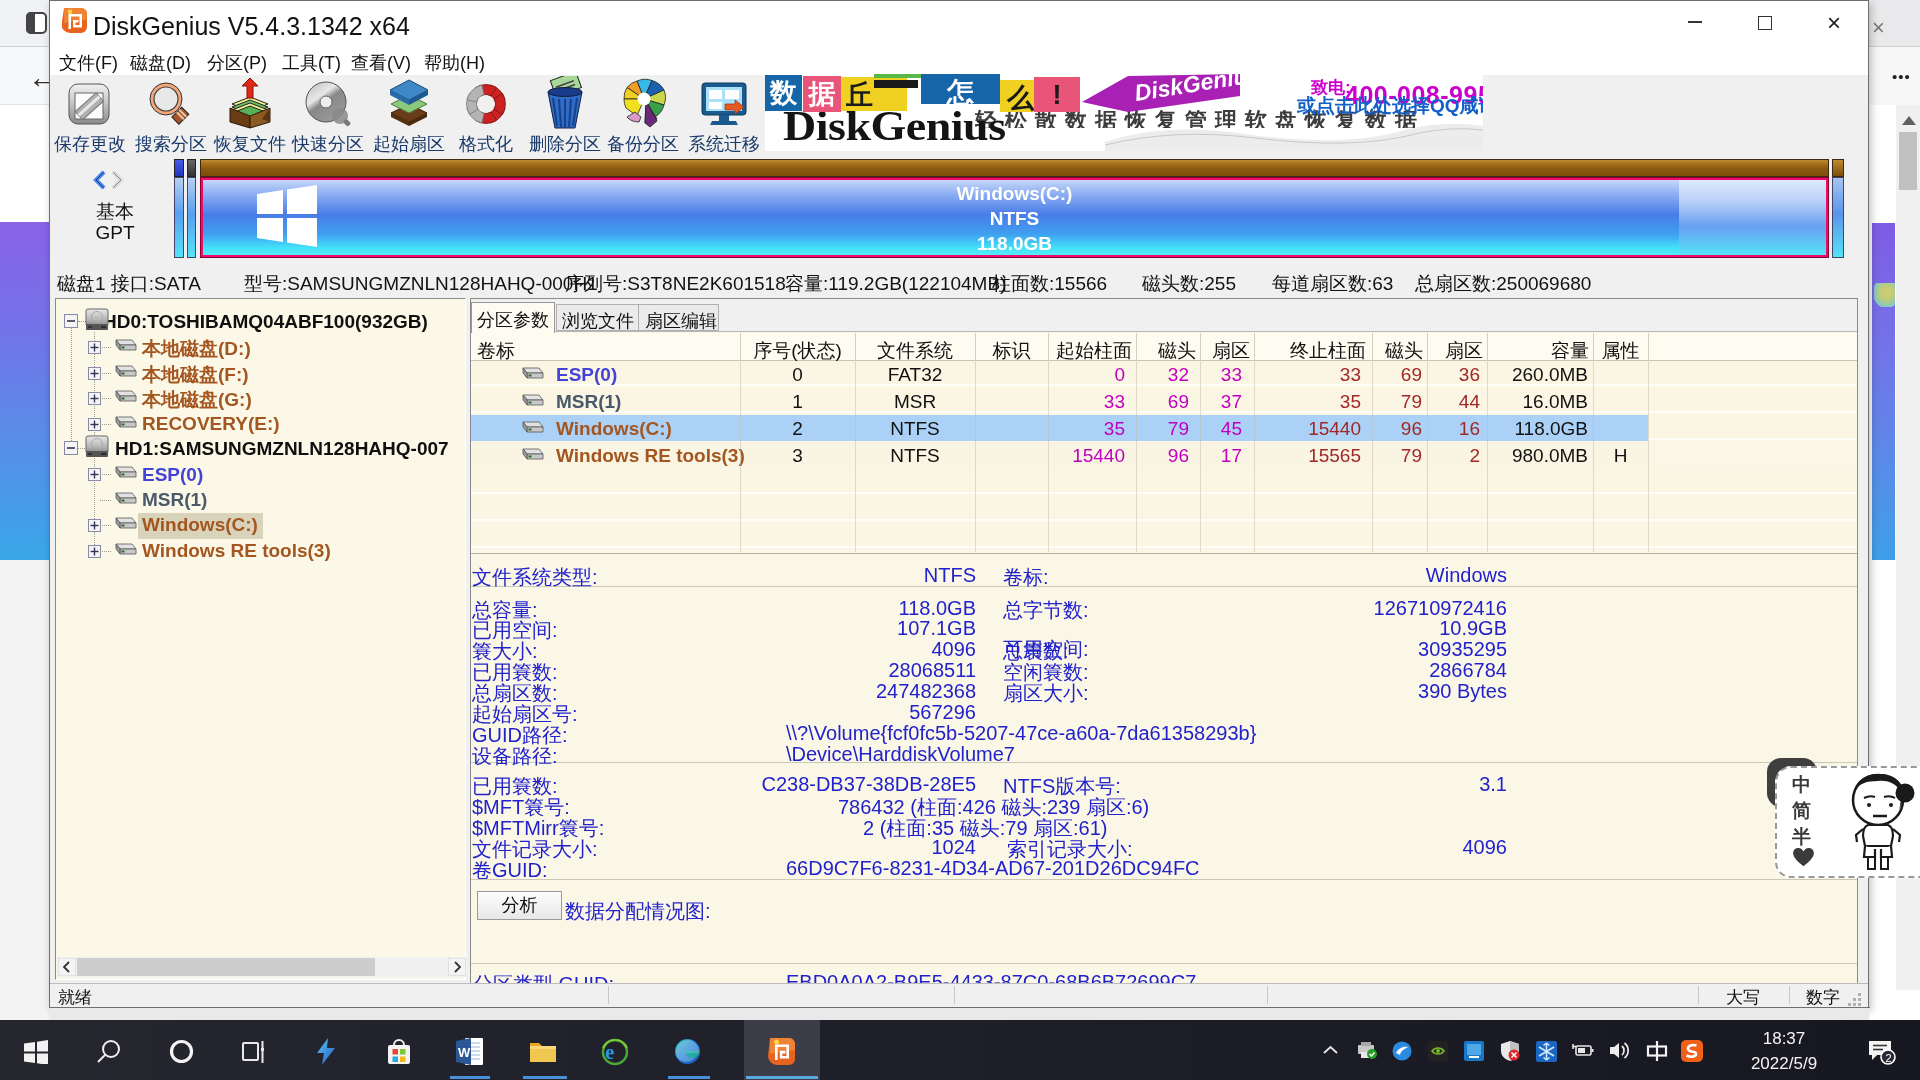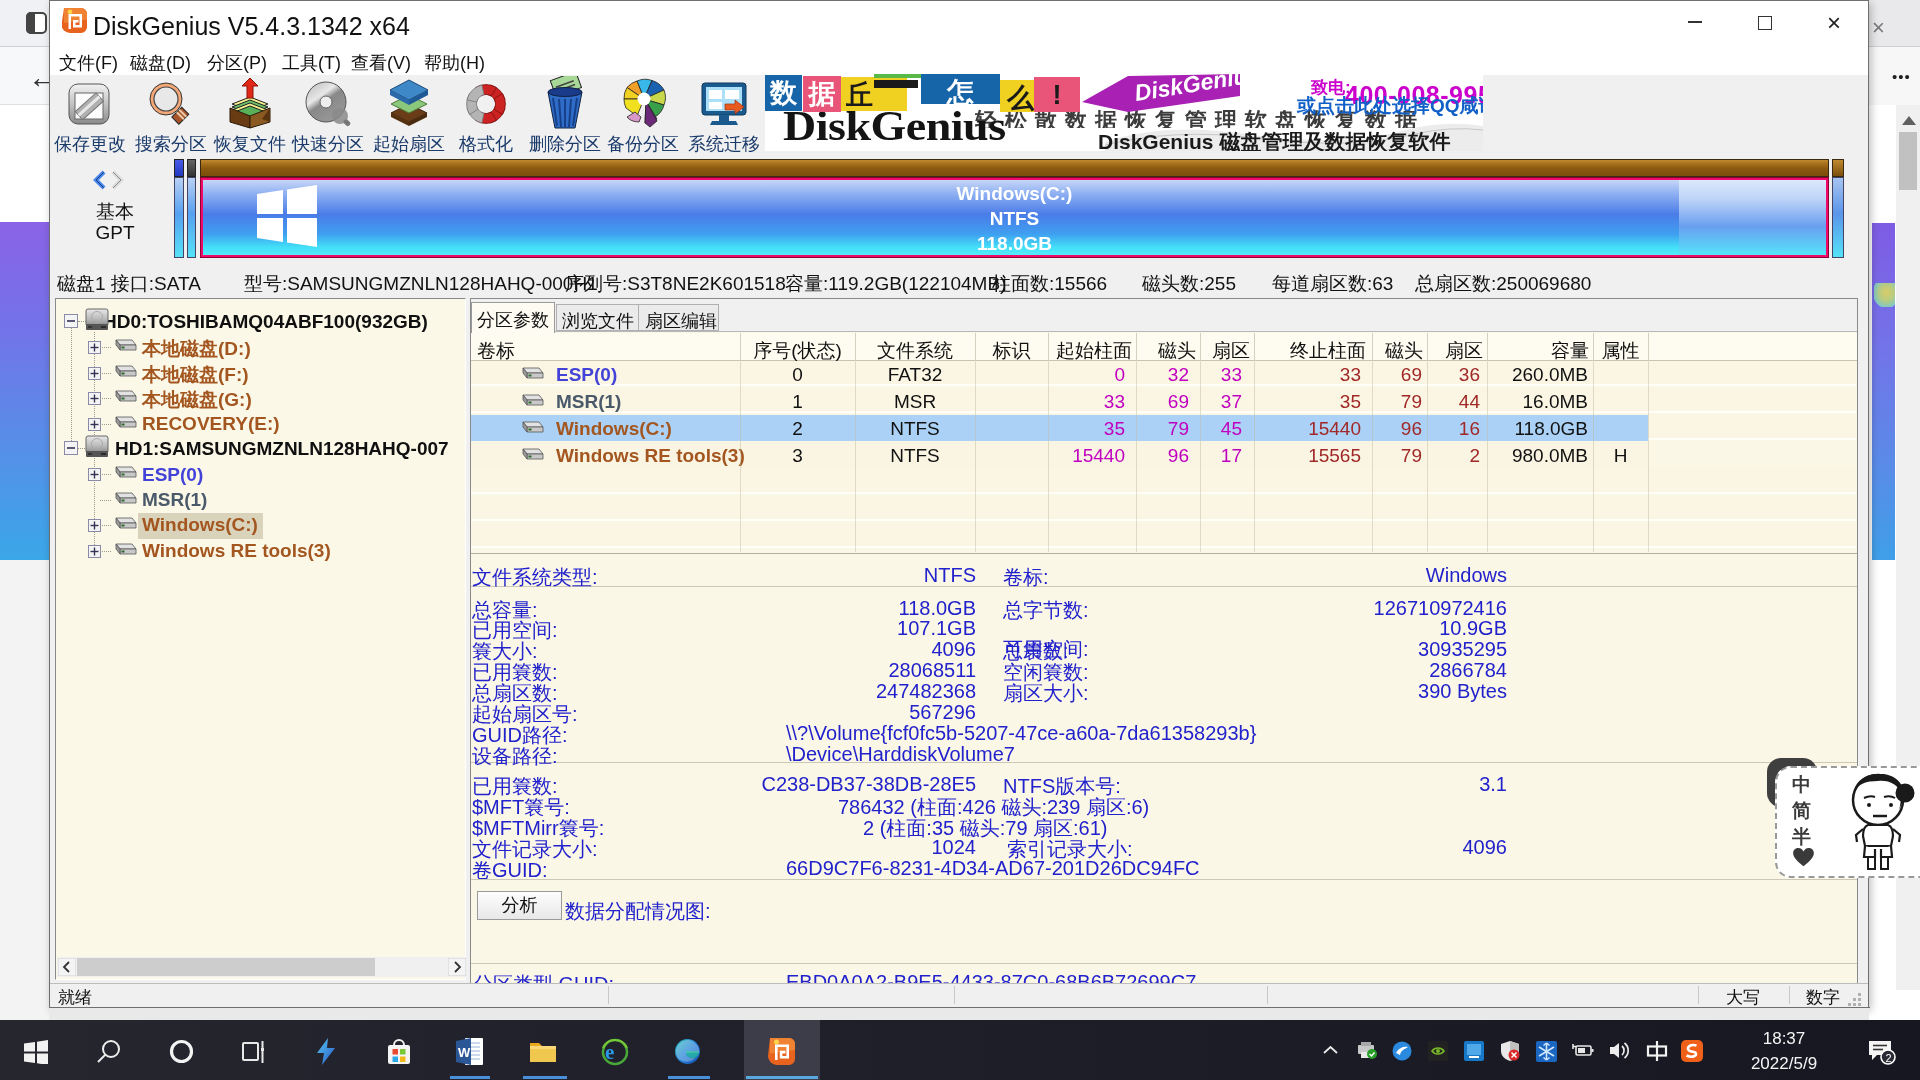--- a/index.html
+++ b/index.html
@@ -224,21 +224,20 @@
   <div class="a b zi" style="left:156px;top:0;width:79px;height:30px;background:#1565a8;color:#fff">怎</div>
   <div class="a b zi" style="left:235px;top:6px;width:41px;height:32px;background:#f0d020;color:#1a1a1a">么</div>
   <div class="a b zi" style="left:269px;top:3px;width:46px;height:35px;background:#e85578;color:#1a1a1a">!</div>
   <svg class="a" style="left:315px;top:0" width="160" height="40" viewBox="0 0 160 40">
       <path d="M2 28 L48 2 L160 0 L160 22 L48 38 z" fill="#a820b4"></path>
       <text x="56" y="27" font-size="23" font-style="italic" font-weight="bold" fill="#fff" transform="rotate(-9 56 27)">DiskGenius</text>
     </svg>
   <div class="a b" style="left:546px;top:2px;width:60px;font-size:17px;color:#cc00cc">致电:</div>
   <div class="a b" style="left:580px;top:7px;width:140px;font-size:25px;color:#cc00cc;white-space:nowrap;letter-spacing:.5px">400-008-9958</div>
   <div class="a b" style="left:532px;top:19px;width:182px;font-size:19px;color:#1060c8;text-align:right;white-space:nowrap">或点击此处选择QQ咸询</div>
-  <div class="a b" style="left:333px;top:54px;width:385px;font-size:21px;color:#1a1a1a;white-space:nowrap">DiskGenius 磁盘管理及数据恢复软件</div>
 </div>
 <style>.zi{font-size:27px;text-align:center;line-height:36px}</style>
 
 <svg class="a" style="left:93px;top:170px" width="34" height="20" viewBox="0 0 34 20">
     <path d="M11 2 L3 10 L11 18" fill="none" stroke="#4a86e8" stroke-width="4.2"></path>
     <path d="M11 2 L3 10 L11 18" fill="none" stroke="#18408a" stroke-width="1"></path>
     <path d="M20 2 L28 10 L20 18" fill="none" stroke="#dcdcdc" stroke-width="4.2"></path>
     <path d="M20 2 L28 10 L20 18" fill="none" stroke="#8a8a8a" stroke-width="1"></path>
   </svg>
 <div class="a" style="left:60px;top:199px;width:110px;font-size:19px;color:#111;text-align:center">基本</div>

